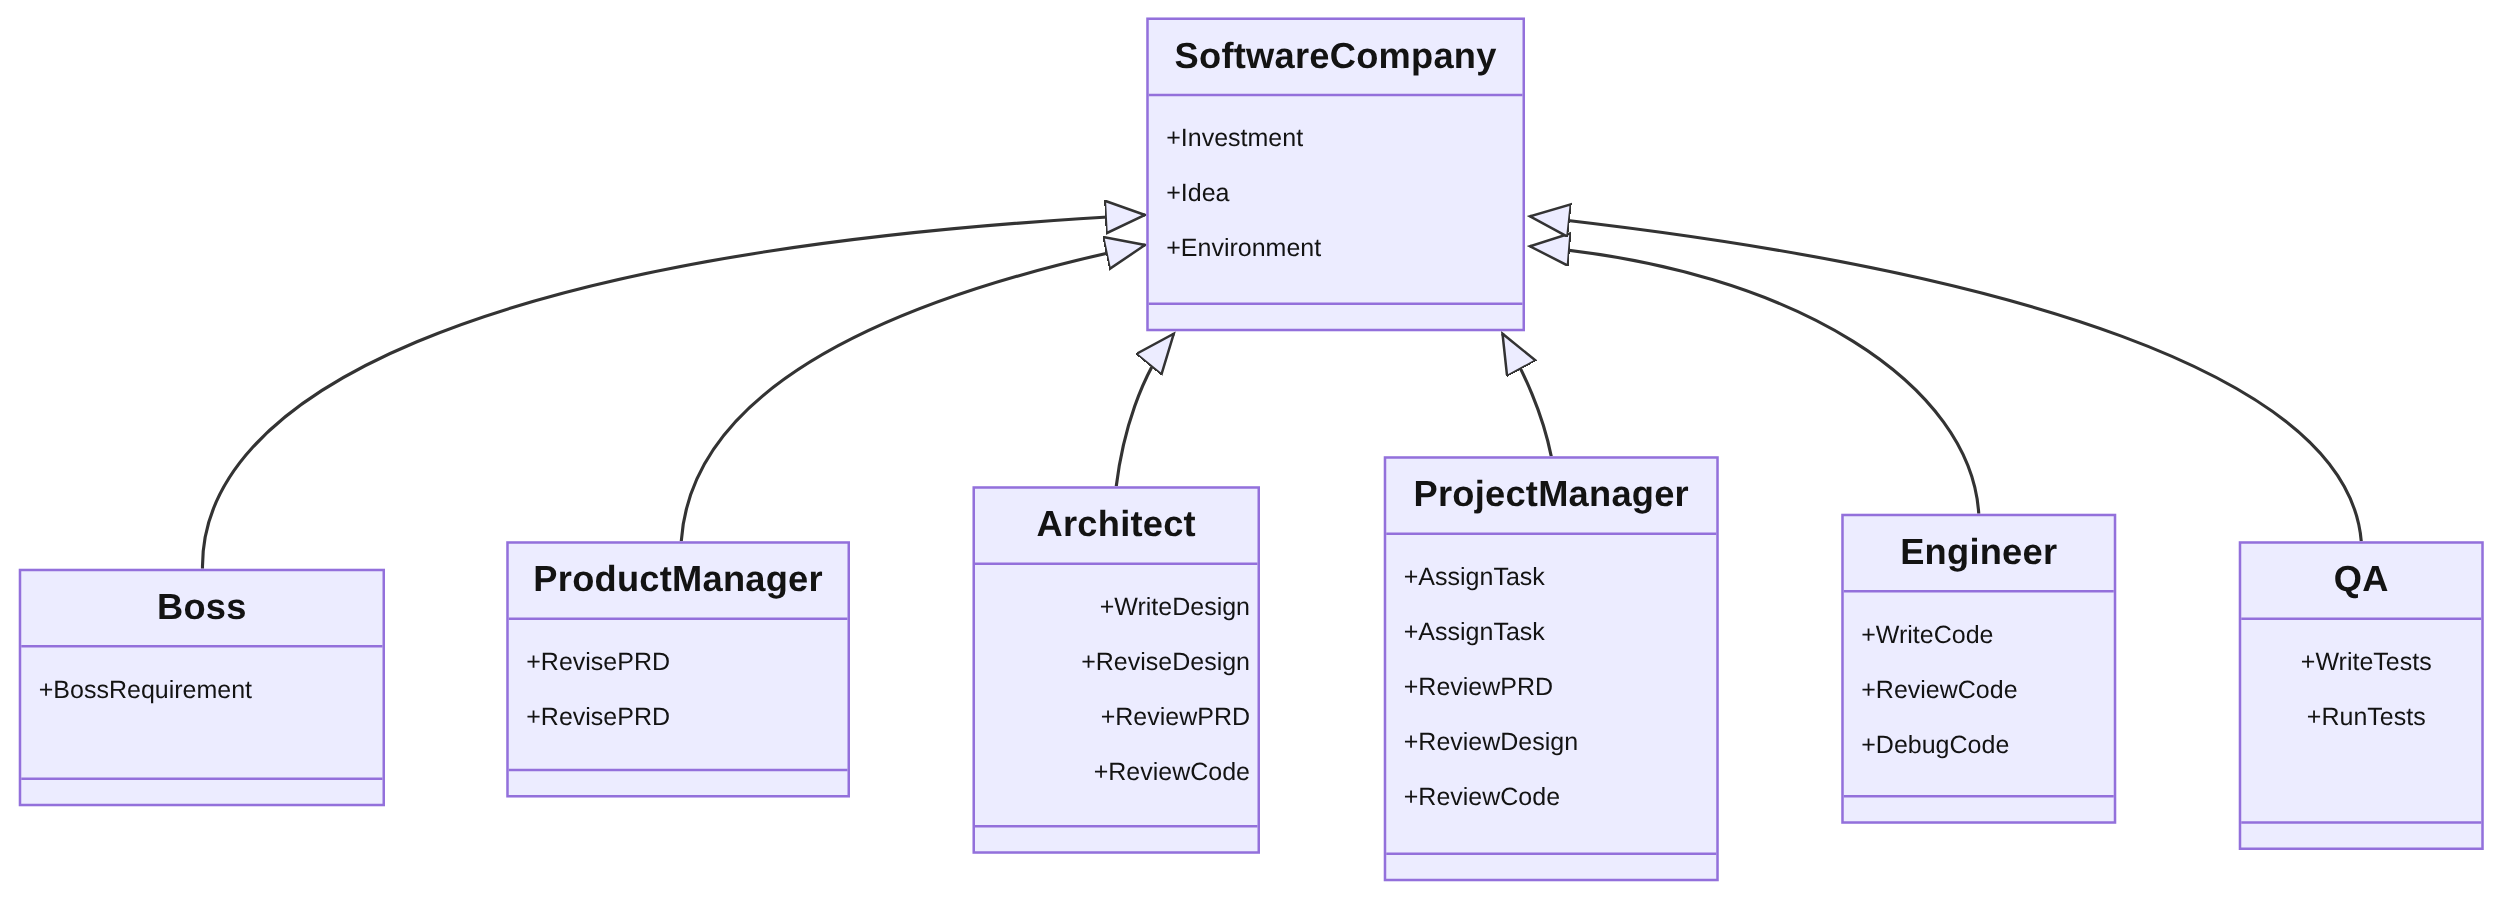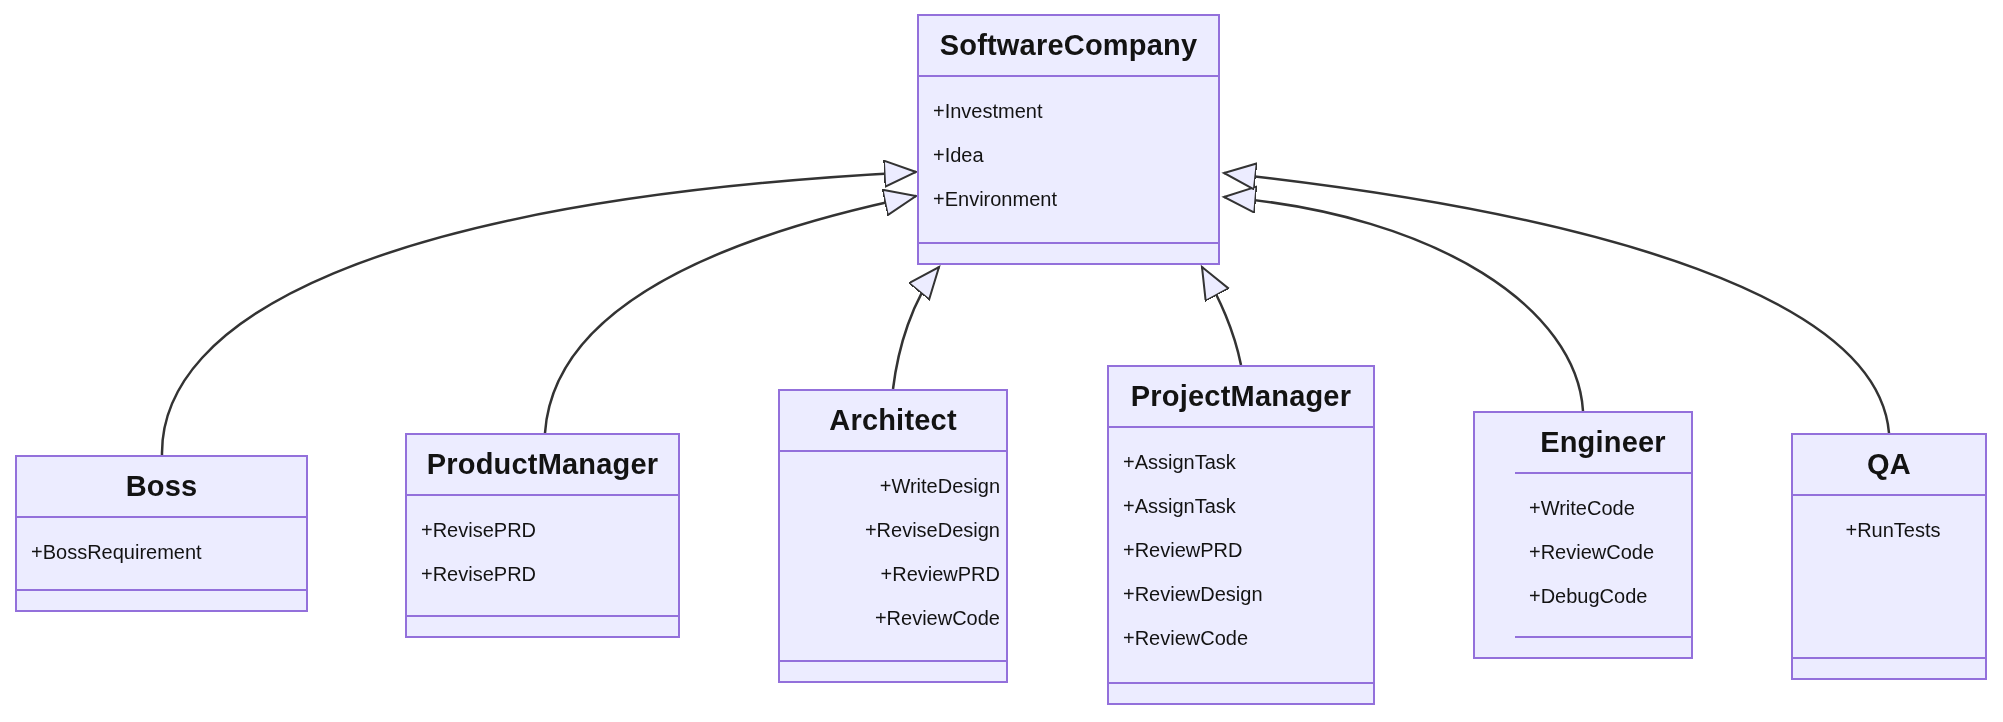--- a/index.html
+++ b/index.html
@@ -46,25 +46,25 @@
     line-height: 44px;
     white-space: nowrap;
   }
   .class-footer {
     flex: 0 0 19px;
     height: 19px;
     border-top: 2px solid #9370DB;
   }
   
   .c0 { left: 917px;  top: 14px;  width: 303px; height: 251px; }
-  .c1 { left: 15px;   top: 455px; width: 293px; height: 157px; }
+  .c1 { left: 15px;   top: 455px; width: 293px; height: 190px; }
   .c2 { left: 405px;  top: 433px; width: 275px; height: 205px; }
   .c3 { left: 778px;  top: 389px; width: 230px; height: 294px; text-align: right; }
   .c4 { left: 1107px; top: 365px; width: 268px; height: 340px; }
-  .c5 { left: 1473px; top: 411px; width: 220px; height: 248px; padding-left: 40px; }
+  .c5 { left: 1473px; top: 411px; width: 220px; height: 248px; }
   .c6 { left: 1791px; top: 433px; width: 196px; height: 247px; text-align: center; }
   .rel-line { stroke: #333333; stroke-width: 2.5; fill: none; }
 </style>
 </head>
 <body>
 
 <div id="canvas">
 
   <svg id="arrow-layer" viewBox="0 0 2003 722" xmlns="http://www.w3.org/2000/svg">
     <defs>
@@ -136,18 +136,19 @@
       <div class="member">+WriteCode</div>
       <div class="member">+ReviewCode</div>
       <div class="member">+DebugCode</div>
     </div>
     <div class="class-footer"></div>
   </div>
 
   <div class="class-box c6">
     <div class="class-title">QA</div>
     <div class="class-members">
+      <div class="member">+WriteTests</div>
       <div class="member">+RunTests</div>
     </div>
     <div class="class-footer"></div>
   </div>
 
 </div>
 
 </body></html>

